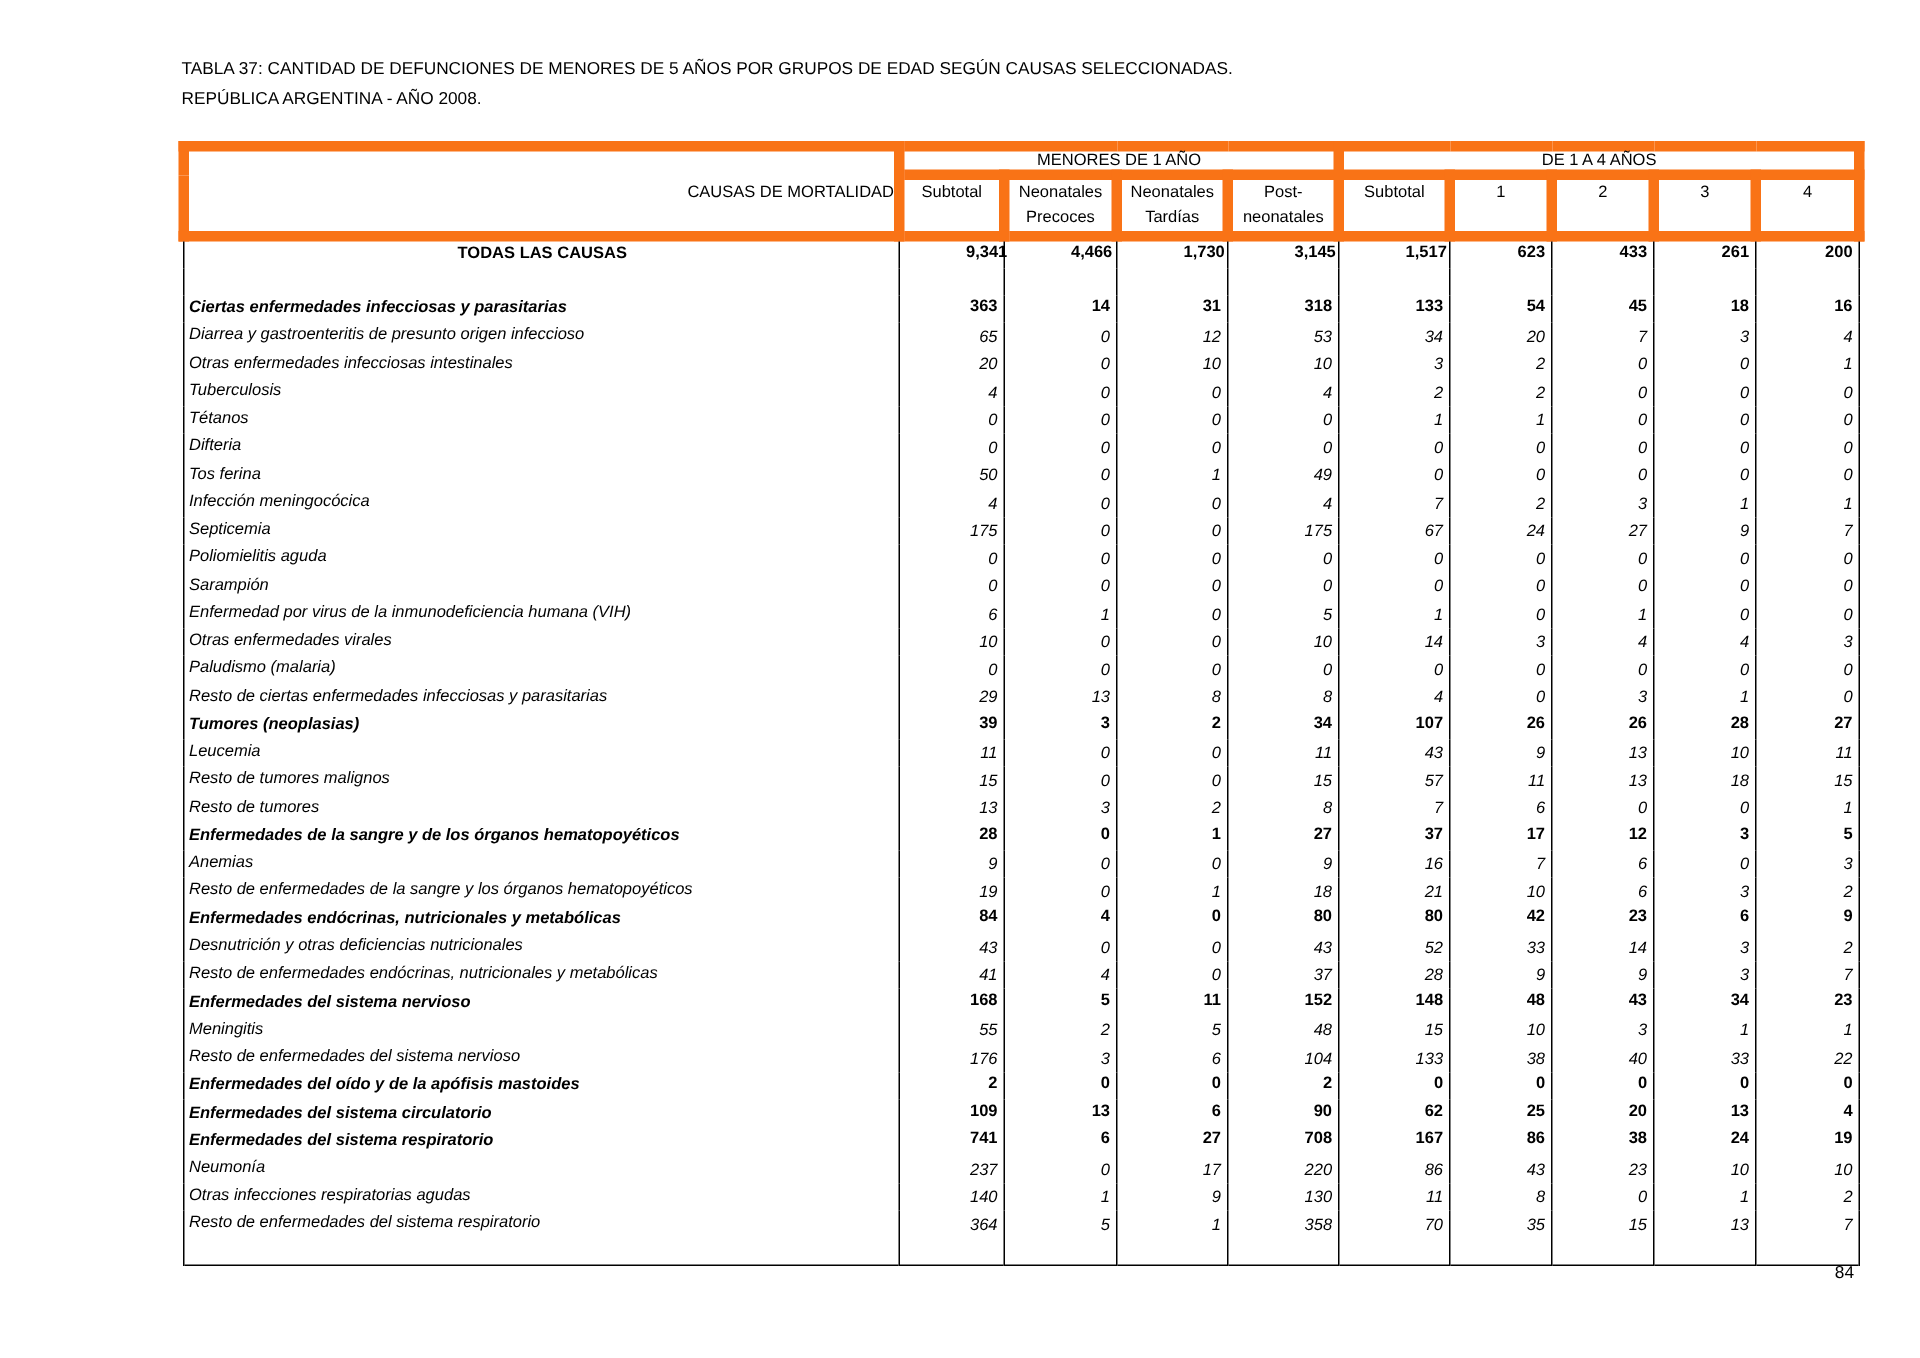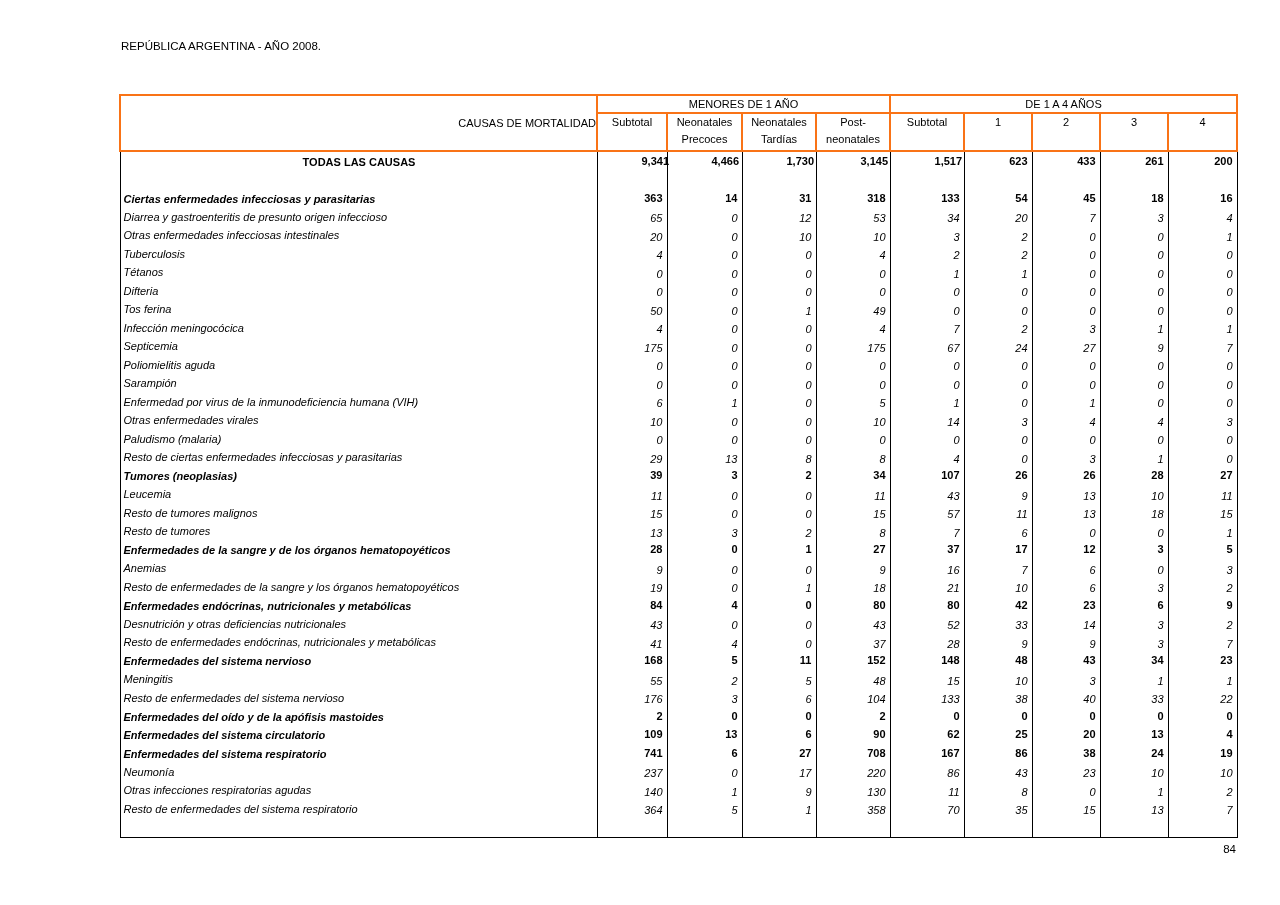--- a/index.html
+++ b/index.html
@@ -14,21 +14,21 @@
 
   .title-block { position: absolute; left: 121px; top: 37px; font-size: 11.5px; line-height: 19.5px; }
 
   .data-table {
     position: absolute; left: 119px; top: 94px; width: 1117px;
     border-collapse: collapse; table-layout: fixed;
     font-size: 11px;
     border: 1.5px solid #000;
   }
   .data-table th { font-weight: normal; padding: 0; }
-  .data-table thead th { border: 2px solid #f97316; }
+  .data-table thead th { border: 7px solid #f97316; }
 
   .causes-header { text-align: right; vertical-align: middle; }
   .group-header  { height: 18px; text-align: center; vertical-align: middle; }
   .sub-header    { height: 38px; text-align: center; vertical-align: top; padding-top: 2px; line-height: 17px; }
 
   tbody td { border-left: 1px solid #000; border-right: 1px solid #000; padding: 0; }
   .cause-cell { text-align: left; padding: 0 2px 0 3px; vertical-align: top; line-height: 17px; overflow: hidden; white-space: nowrap; }
   .num-cell   { text-align: right; padding-right: 4px; vertical-align: bottom; line-height: 13px; padding-bottom: 2px; white-space: nowrap; }
 
   tr.row-item   { height: 18.5px; font-style: italic; }
@@ -41,20 +41,21 @@
   tr.row-group .num-cell   { font-weight: bold; vertical-align: middle; line-height: 15px; }
 
   .page-number { position: absolute; left: 119px; top: 843px; width: 1117px; text-align: right; font-size: 11.5px; }
 </style>
 </head>
 <body>
 
 <div class="page">
 
   <div class="title-block">
+    <div>TABLA 37: CANTIDAD DE DEFUNCIONES DE MENORES DE 5 AÑOS POR GRUPOS DE EDAD SEGÚN CAUSAS SELECCIONADAS.</div>
     <div>REPÚBLICA ARGENTINA - AÑO 2008.</div>
   </div>
 
   <table class="data-table">
     <colgroup>
       <col style="width:477px">
       <col style="width:70px">
       <col style="width:75px">
       <col style="width:74px">
       <col style="width:74px">

